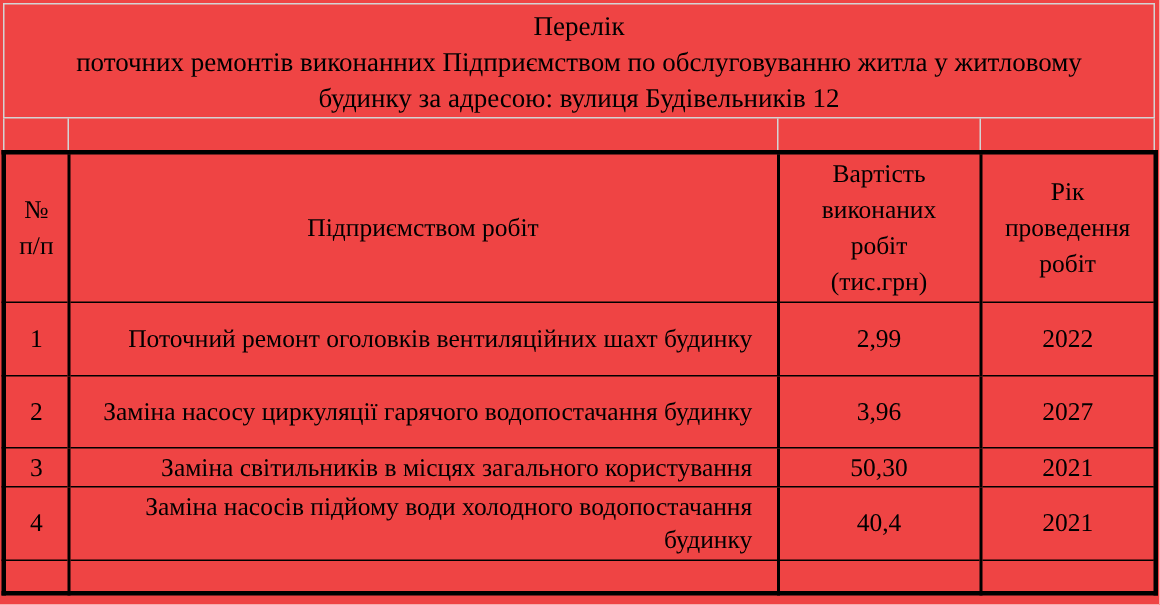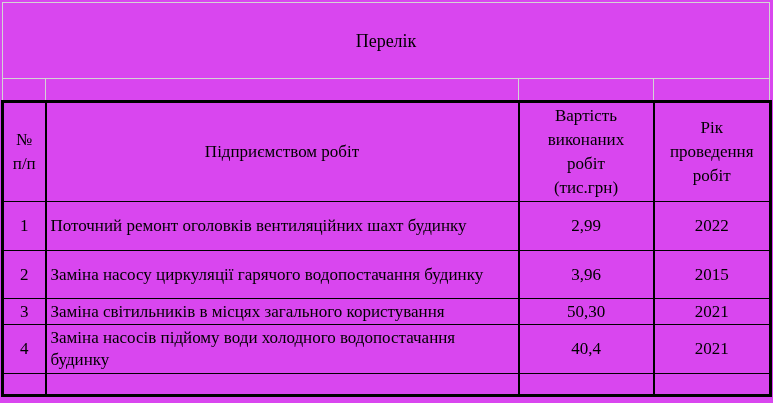--- a/index.html
+++ b/index.html
@@ -1,21 +1,21 @@
 <!DOCTYPE html>
 <html lang="uk"><head>
 <meta charset="utf-8">
 <style>
   * { margin: 0; padding: 0; box-sizing: border-box; }
   html, body { background: #ffffff; }
   .sheet {
     position: relative;
     width: 773px;
     height: 403px;
-    background: #d946ef;
+    background: #ef4444;
     font-family: "Liberation Serif", "DejaVu Serif", serif;
     color: #000000;
     overflow: hidden;
   }
   
   .title-block {
     position: absolute;
     left: 2px; top: 2px;
     width: 768px; height: 77px;
     border: 1px solid #d4d4d4;
@@ -61,22 +61,22 @@
     vertical-align: middle;
     overflow: hidden;
   }
   .main-table td + td { border-left: 2px solid #000; }
   .col-num  { width: 43px; }
   .col-name { width: 473px; }
   .col-cost { width: 135px; }
   .col-year { width: 117px; }
   .c-center { text-align: center; }
   .c-name {
-    text-align: left;
-    padding: 1px 4px;
+    text-align: right;
+    padding: 1px 16px;
     margin-left: 16px;
   }
   .header-cell {
     text-align: center;
     vertical-align: middle;
     white-space: pre-line;
     line-height: 24px;
   }
   .v-bottom { vertical-align: bottom; }
   .r-header { height: 100px; }
@@ -86,20 +86,22 @@
   .r-4 { height: 49px; }
   .r-empty { height: 22px; }
 </style>
 </head>
 <body>
 
 <div class="sheet">
 
   <div class="title-block">
     <div class="title-line">Перелік</div>
+    <div class="title-line">поточних ремонтів виконанних Підприємством по обслуговуванню житла у житловому</div>
+    <div class="title-line">будинку за адресою: вулиця Будівельників 12</div>
   </div>
 
   <div class="spacer-row">
     <div class="gridline-v gv-1"></div>
     <div class="gridline-v gv-2"></div>
     <div class="gridline-v gv-3"></div>
   </div>
 
   <table class="main-table">
     <colgroup>
@@ -126,21 +128,21 @@
         <td class="c-center">1</td>
         <td class="c-name v-bottom">Поточний ремонт оголовків вентиляційних шахт будинку</td>
         <td class="c-center">2,99</td>
         <td class="c-center">2022</td>
       </tr>
 
       <tr class="r-2">
         <td class="c-center">2</td>
         <td class="c-name">Заміна насосу циркуляції гарячого водопостачання будинку</td>
         <td class="c-center">3,96</td>
-        <td class="c-center">2015</td>
+        <td class="c-center">2027</td>
       </tr>
 
       <tr class="r-3">
         <td class="c-center">3</td>
         <td class="c-name">Заміна світильників в місцях загального користування</td>
         <td class="c-center">50,30</td>
         <td class="c-center">2021</td>
       </tr>
 
       <tr class="r-4">

